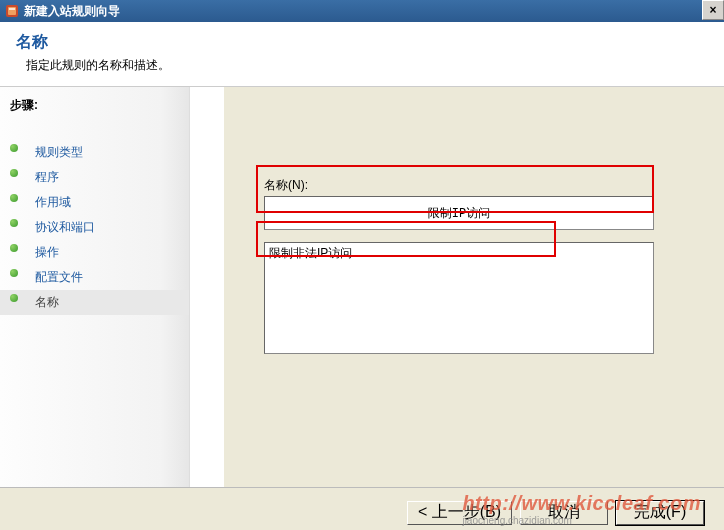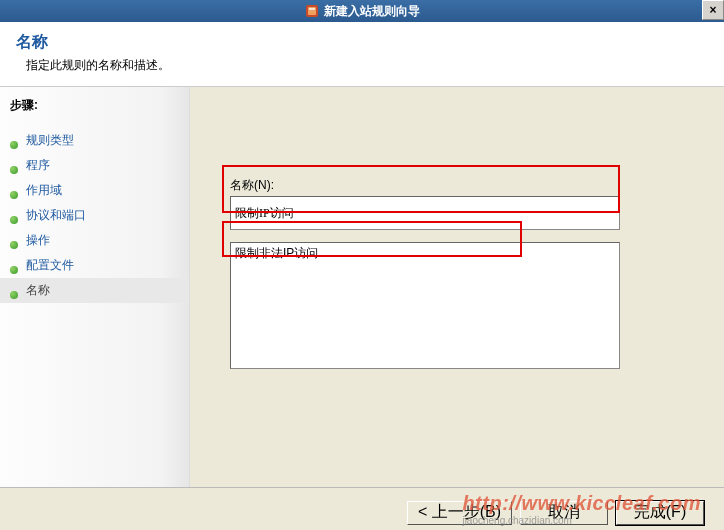--- a/index.html
+++ b/index.html
@@ -14,21 +14,20 @@
   }
   
   .titlebar {
     height: 22px;
     background: linear-gradient(to bottom, #3a6ea5, #2b5a8f);
     color: #fff;
     display: flex;
     align-items: center;
     padding: 0 4px;
     position: relative;
-    justify-content: center;
   }
   .titlebar .icon {
     width: 16px; height: 16px;
     display: inline-flex;
     align-items: center; justify-content: center;
     margin-right: 4px;
   }
   .titlebar .title {
     font-weight: bold;
     font-size: 12px;
@@ -75,27 +74,28 @@
   .sidebar {
     width: 190px;
     background: linear-gradient(to right, #fdfdfd 0%, #f3f3f3 85%, #e6e6e6 100%);
     padding: 10px 0 0 10px;
     border-right: 1px solid #ddd;
   }
   .sidebar .steps-label {
     font-weight: bold;
     font-size: 12px;
     color: #000;
-    margin-bottom: 14px;
+    margin-bottom: 26px;
   }
   .step {
     display: flex;
-    align-items: flex-end;
+    align-items: flex-start;
     padding: 4px 0;
     cursor: pointer;
+    gap: 9px;
   }
   .step .bullet {
     width: 8px; height: 8px;
     border-radius: 50%;
     background: radial-gradient(circle at 30% 30%, #8fd264, #3c9a2e);
     margin-right: 8px;
     flex-shrink: 0;
   }
   .step.done .label {
     color: #1f5aa0;
@@ -106,42 +106,44 @@
     padding-left: 10px;
   }
   .step.current .label {
     color: #444;
   }
   .content {
     flex: 1;
     background: #ece9d8;
     padding: 90px 30px 20px 40px;
     position: relative;
+    margin-left: 34px;
   }
   .form-row { position: relative; margin-bottom: 10px; }
   .field-label {
     font-size: 12px;
     color: #000;
     margin-bottom: 2px;
     display: block;
   }
   .name-input {
     width: 390px;
     height: 22px;
     border: 1px solid #888;
     border-top-color: #666;
     border-left-color: #666;
     background: #fff;
     padding: 16px 4px;
     font-size: 12px;
-    font-family: Liberation Serif, serif;
+    font-family: Liberation Mono, monospace;
+    text-align: center;
   }
   .desc-textarea {
     width: 390px;
-    height: 127px;
+    height: 112px;
     border: 1px solid #888;
     border-top-color: #666;
     border-left-color: #666;
     background: #fff;
     padding: 2px 4px;
     font-size: 12px;
     font-family: inherit;
     resize: none;
   }
   

